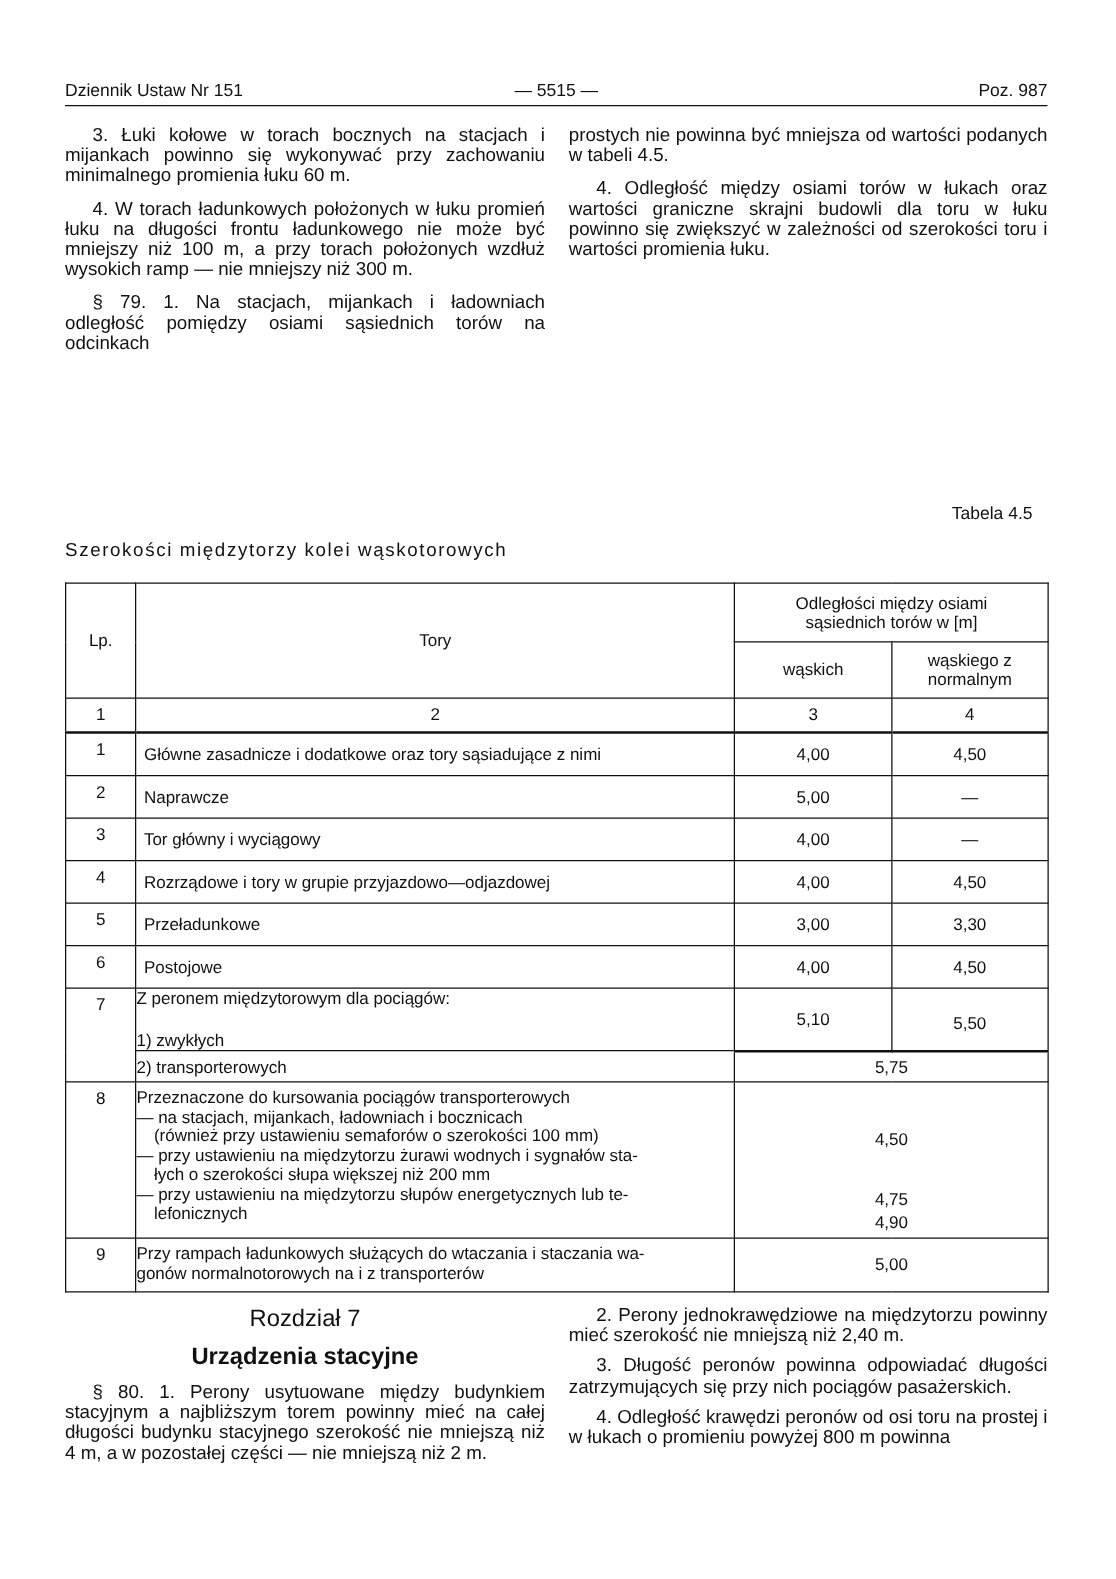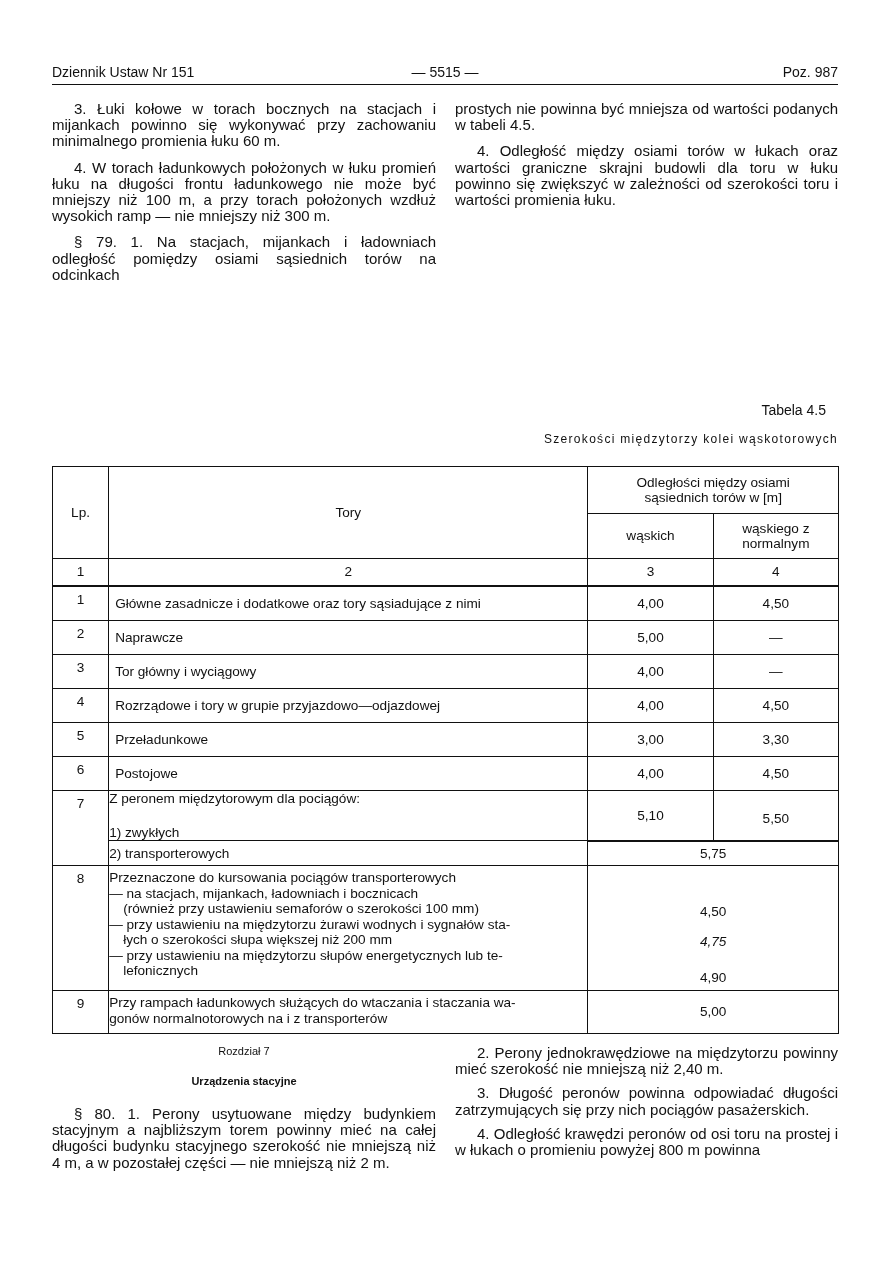--- a/index.html
+++ b/index.html
@@ -25,22 +25,22 @@
   }
   .col p { margin: 0 0 10px 0; text-indent: 22px; }
   .col p.noindent { text-indent: 0; }
   .col-left-top { left: 52px; top: 101px; width: 384px; }
   .col-right-top { left: 455px; top: 101px; width: 383px; }
 
   .table-label {
     position: absolute; right: 67px; top: 402px; font-size: 14px;
   }
   .table-title {
-    position: absolute; left: 52px; width: 786px; top: 432px; text-align: right;
-    font-size: 12px; letter-spacing: 1.3px;
+    position: absolute; left: 52px; width: 786px; top: 432px; text-align: left;
+    font-size: 15px; letter-spacing: 1.3px;
   }
 
   
   table.spec {
     position: absolute; left: 52px; top: 466px; width: 787px;
     border-collapse: collapse; font-size: 13.6px; line-height: 15.5px;
     font-family: "Liberation Sans", "DejaVu Sans", sans-serif;
   }
   table.spec td, table.spec th {
     border: 1.4px solid #111; padding: 0; font-weight: normal;
@@ -57,21 +57,21 @@
   tr.r td.desc { padding-left: 6px; }
   td.lp { text-align: center; vertical-align: top !important; padding-top: 5px !important; }
   td.val { text-align: center; }
   .multi { padding: 4px 4px 4px 6px; }
   .multi div { line-height: 15.5px; }
   .dash-cont { padding-left: 14px; }
   .r8vals div { position: absolute; left: 0; width: 100%; text-align: center; }
 
   
   .chapter {
-    position: absolute; left: 52px; width: 384px; text-align: center; font-size: 11px;
+    position: absolute; left: 52px; width: 384px; text-align: center; font-size: 19px;
   }
   .chapter-num { top: 1045px; }
   .chapter-title { top: 1075px; font-weight: bold; }
   .col-left-bot { left: 52px; top: 1106px; width: 384px; }
   .col-right-bot { left: 455px; top: 1045px; width: 383px; }
   .col-right-bot p { margin-bottom: 8px; }
 </style>
 </head>
 <body>
 
@@ -181,21 +181,21 @@
       <div>— na stacjach, mijankach, ładowniach i bocznicach</div>
       <div class="dash-cont">(również przy ustawieniu semaforów o szerokości 100 mm)</div>
       <div>— przy ustawieniu na międzytorzu żurawi wodnych i sygnałów sta-</div>
       <div class="dash-cont">łych o szerokości słupa większej niż 200 mm</div>
       <div>— przy ustawieniu na międzytorzu słupów energetycznych lub te-</div>
       <div class="dash-cont">lefonicznych</div>
     </td>
     <td colspan="2" style="position:relative; vertical-align:top;">
       <div class="r8vals" style="position:relative; height:120px;">
         <div style="top:38px;">4,50</div>
-        <div style="top:68px;font-style:italic;">4,75</div>
+        <div style="top:86px;">4,75</div>
         <div style="top:104px;">4,90</div>
       </div>
     </td>
   </tr>
 
   <tr>
     <td class="lp">9</td>
     <td class="multi" style="height:38px; vertical-align:top; padding-top:4px;">
       <div>Przy rampach ładunkowych służących do wtaczania i staczania wa-</div>
       <div>gonów normalnotorowych na i z transporterów</div>

